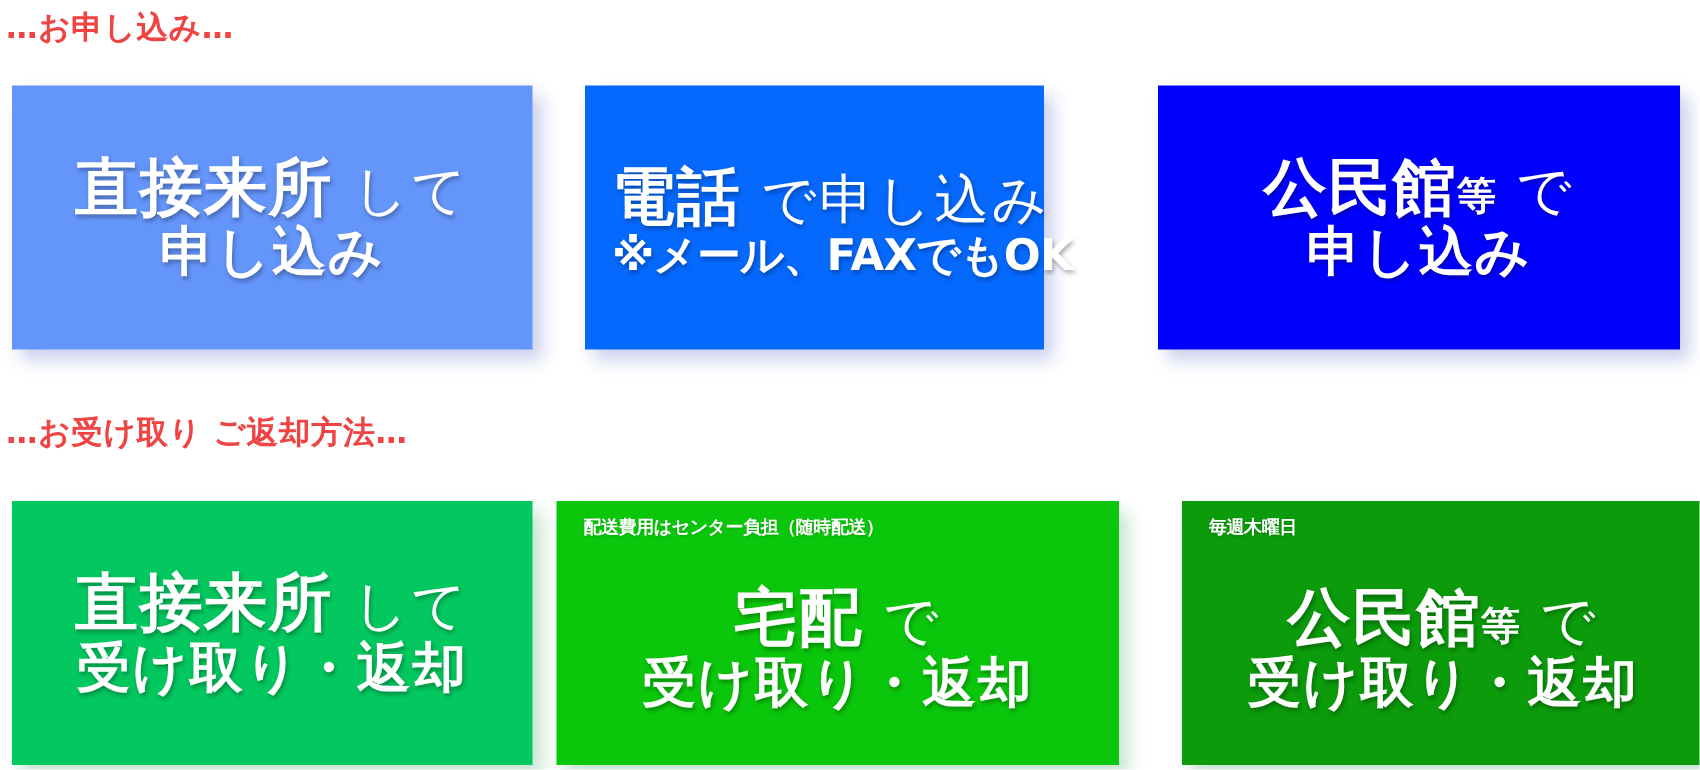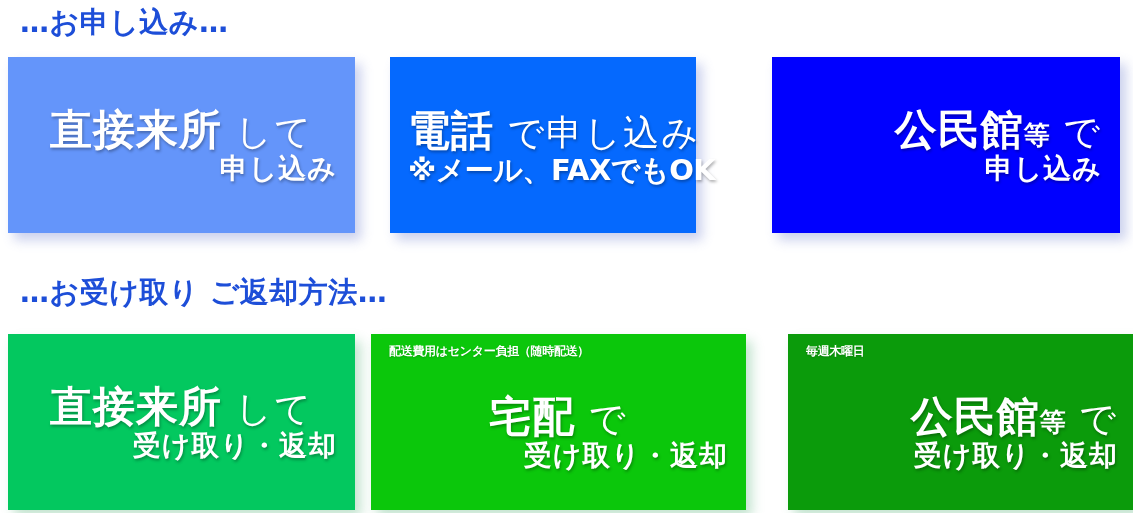--- a/index.html
+++ b/index.html
@@ -18,25 +18,25 @@
   }
 
   .page {
     position: absolute;
     inset: 0;
   }
 
   
   .section-heading {
     position: absolute;
-    left: 20px;
-    font-size: 29px;
+    left: 4px;
+    font-size: 21px;
     font-weight: 600;
     letter-spacing: 0.5px;
-    color: #1d4ed8;
+    color: #ef4444;
     white-space: nowrap;
     line-height: 1;
   }
   #heading-apply  { top: 8px; }
   #heading-return { top: 278px; }
 
   
   .card-row {
     position: absolute;
     left: 0;
@@ -92,40 +92,40 @@
     width: 100%;
   }
 
   .line {
     color: #ffffff;
     line-height: 1.12;
     white-space: nowrap;
     text-shadow: 1px 2px 3px rgba(0,0,0,0.30);
   }
   .line-1 { text-align: center; }
-  .line-2 { text-align: right; }
+  .line-2 { text-align: center; }
 
   .kw {                 
     font-weight: 800;
     font-size: 42px;
     letter-spacing: 1px;
   }
   .kw-small {           
     font-weight: 800;
     font-size: 26px;
     letter-spacing: 0px;
   }
   .rest {               
     font-weight: 500;
     font-size: 36px;
     letter-spacing: 2px;
   }
   .strong-rest {        
     font-weight: 700;
-    font-size: 28px;
+    font-size: 36px;
     letter-spacing: 1px;
   }
   .sub {                
     font-weight: 700;
     font-size: 29px;
     letter-spacing: -0.5px;
     text-align: left;
   }
 
   

